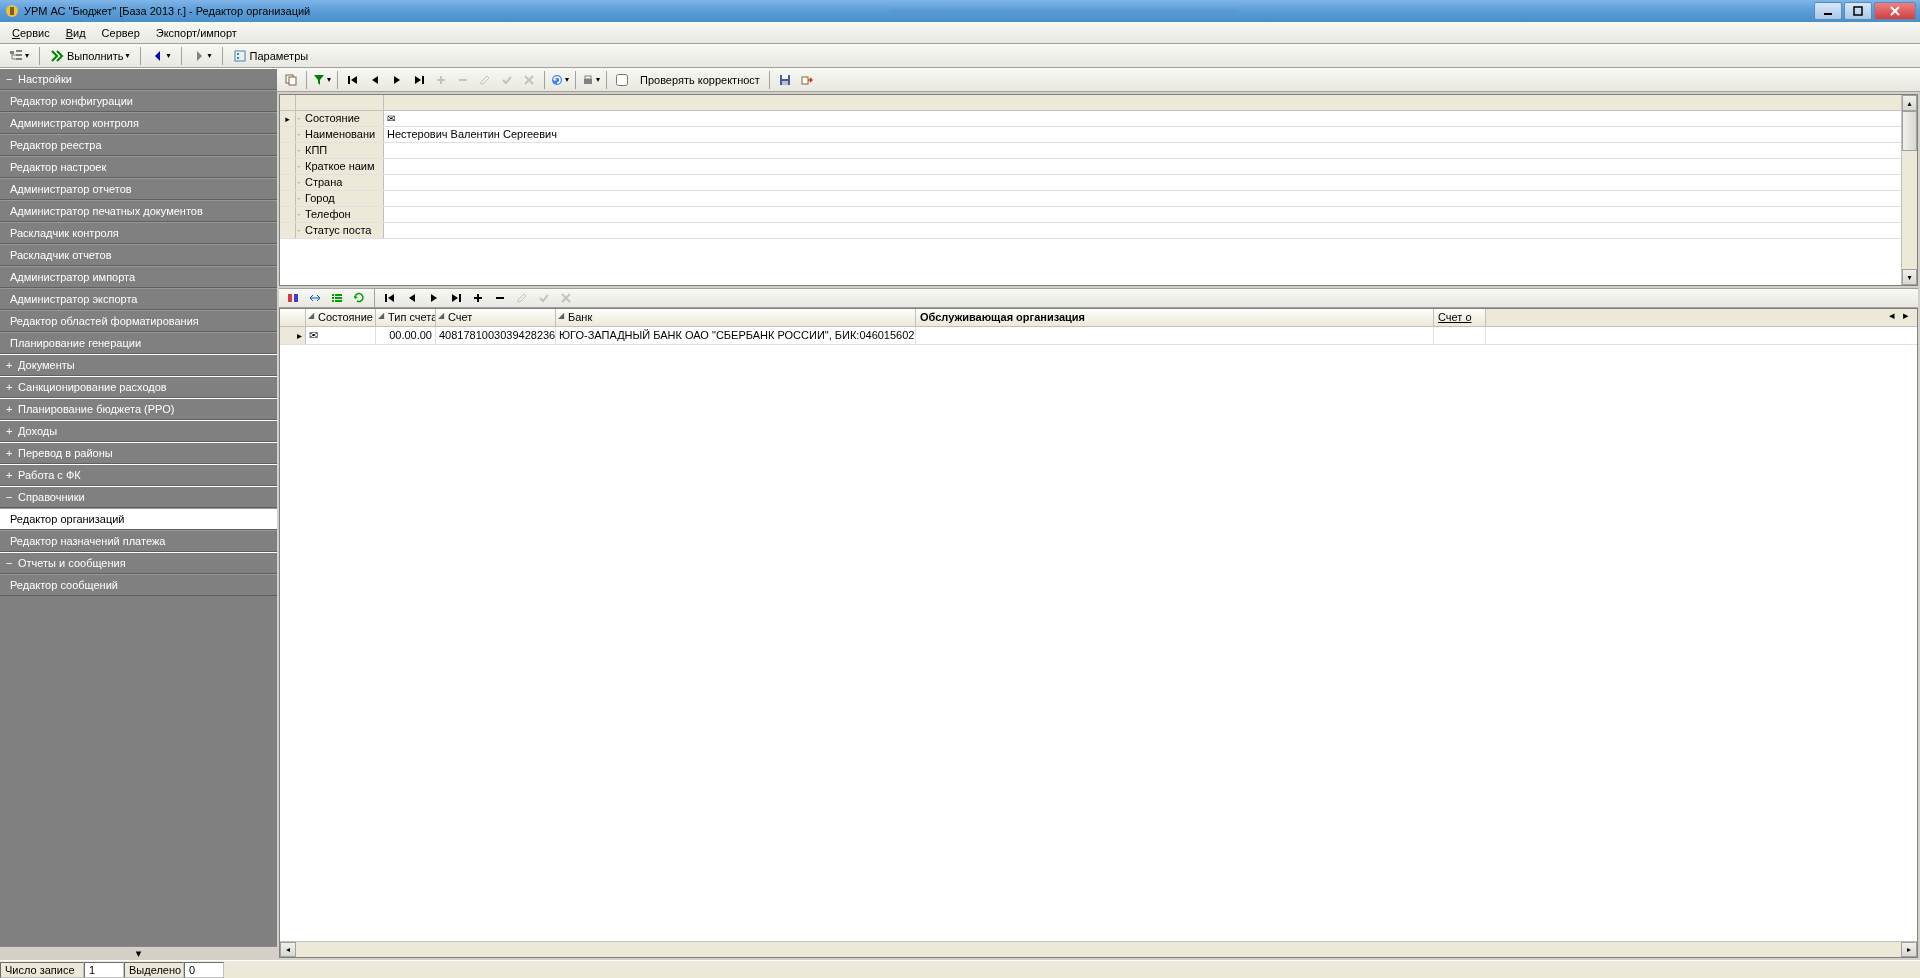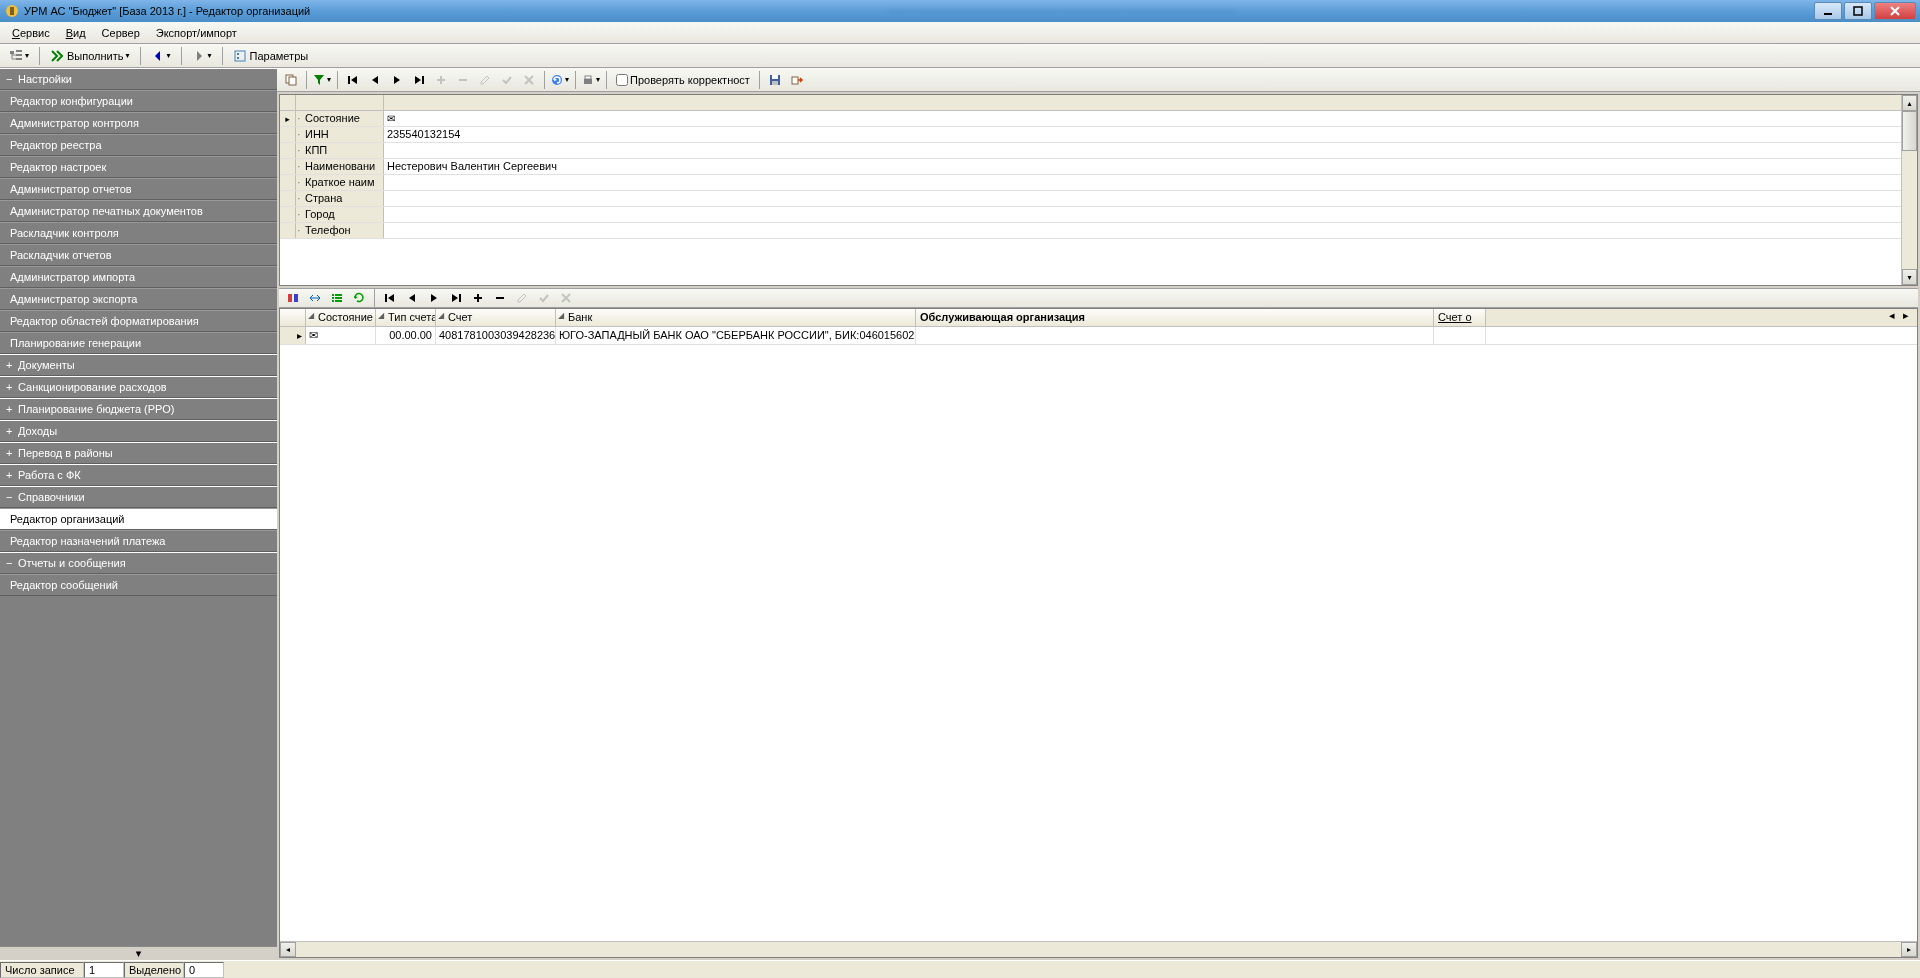--- a/index.html
+++ b/index.html
@@ -141,21 +141,21 @@
   gap: 2px;
 }
 .ct-icon-btn {
   width: 20px; height: 20px;
   display: flex; align-items: center; justify-content: center;
   cursor: pointer;
   border: 1px solid transparent;
 }
 .ct-icon-btn.disabled { opacity: 0.4; cursor: default; }
 .ct-icon-btn svg { width: 12px; height: 12px; }
-.ct-checkbox { display: flex; align-items: center; gap: 2px; padding: 0 4px; }
+.ct-checkbox { display: flex; align-items: center; gap: 12px; padding: 0 4px; }
 .ct-checkbox input { width: 12px; height: 12px; }
 
 
 .top-grid-wrap {
   border: 1px solid #808080;
   margin: 2px;
   background: #fff;
   display: flex;
   height: 192px;
 }
@@ -580,51 +580,51 @@
           <div class="col-lbl"></div>
           <div class="col-val"></div>
         </div>
         <div class="field-row">
           <div class="row-ind">▸</div>
           <div class="field-label"><span>Состояние</span></div>
           <div class="field-value"><span class="mail-icon">✉</span></div>
         </div>
         <div class="field-row">
           <div class="row-ind"></div>
-          <div class="field-label"><span>ИНН</span></div>
-          <div class="field-value">235540132154</div>
+          <div class="field-label"><span>Наименовани</span></div>
+          <div class="field-value">Нестерович Валентин Сергеевич</div>
         </div>
         <div class="field-row">
           <div class="row-ind"></div>
           <div class="field-label"><span>КПП</span></div>
           <div class="field-value"></div>
         </div>
         <div class="field-row">
           <div class="row-ind"></div>
-          <div class="field-label"><span>Наименовани</span></div>
-          <div class="field-value">Нестерович Валентин Сергеевич</div>
-        </div>
-        <div class="field-row">
-          <div class="row-ind"></div>
           <div class="field-label"><span>Краткое наим</span></div>
           <div class="field-value"></div>
         </div>
         <div class="field-row">
           <div class="row-ind"></div>
           <div class="field-label"><span>Страна</span></div>
           <div class="field-value"></div>
         </div>
         <div class="field-row">
           <div class="row-ind"></div>
           <div class="field-label"><span>Город</span></div>
           <div class="field-value"></div>
         </div>
         <div class="field-row">
           <div class="row-ind"></div>
           <div class="field-label"><span>Телефон</span></div>
+          <div class="field-value"></div>
+        </div>
+        <div class="field-row">
+          <div class="row-ind"></div>
+          <div class="field-label"><span>Статус поста</span></div>
           <div class="field-value"></div>
         </div>
       </div>
       <div class="vscroll">
         <div class="sb-btn">▴</div>
         <div class="sb-thumb"></div>
         <div class="sb-track"></div>
         <div class="sb-btn">▾</div>
       </div>
     </div>

